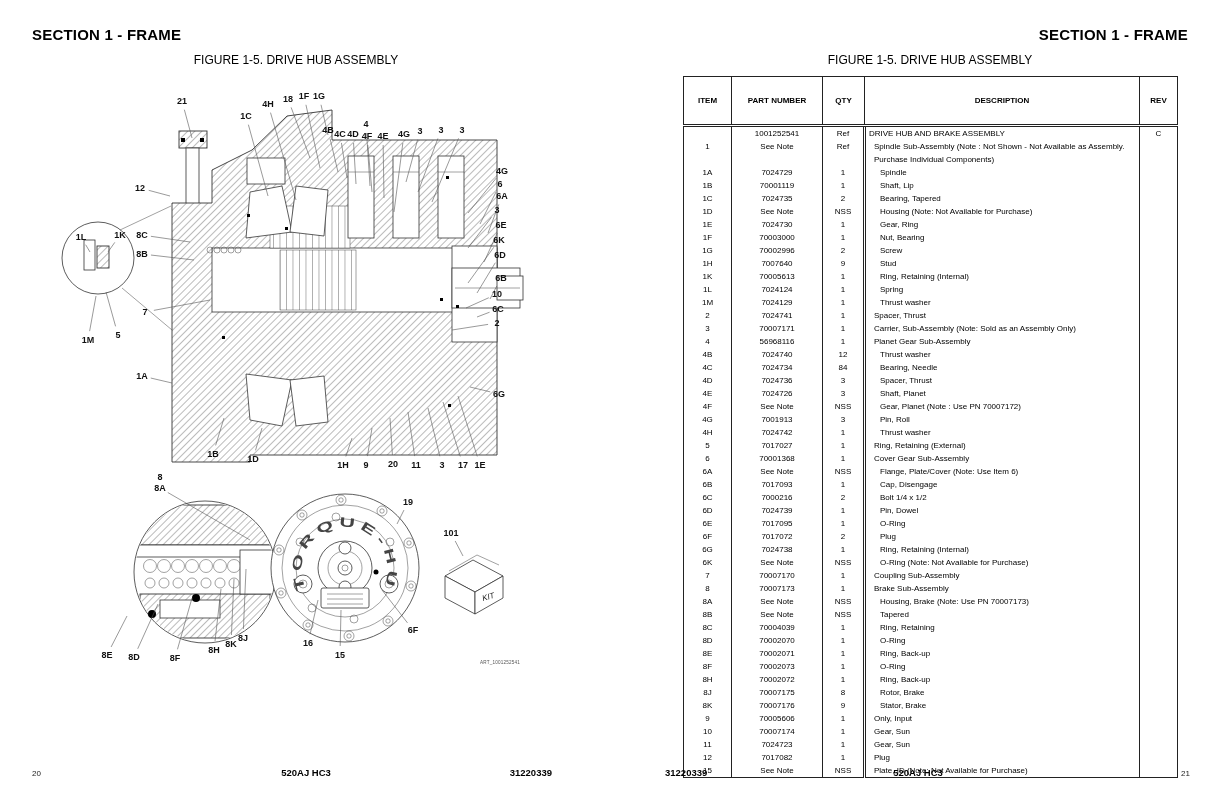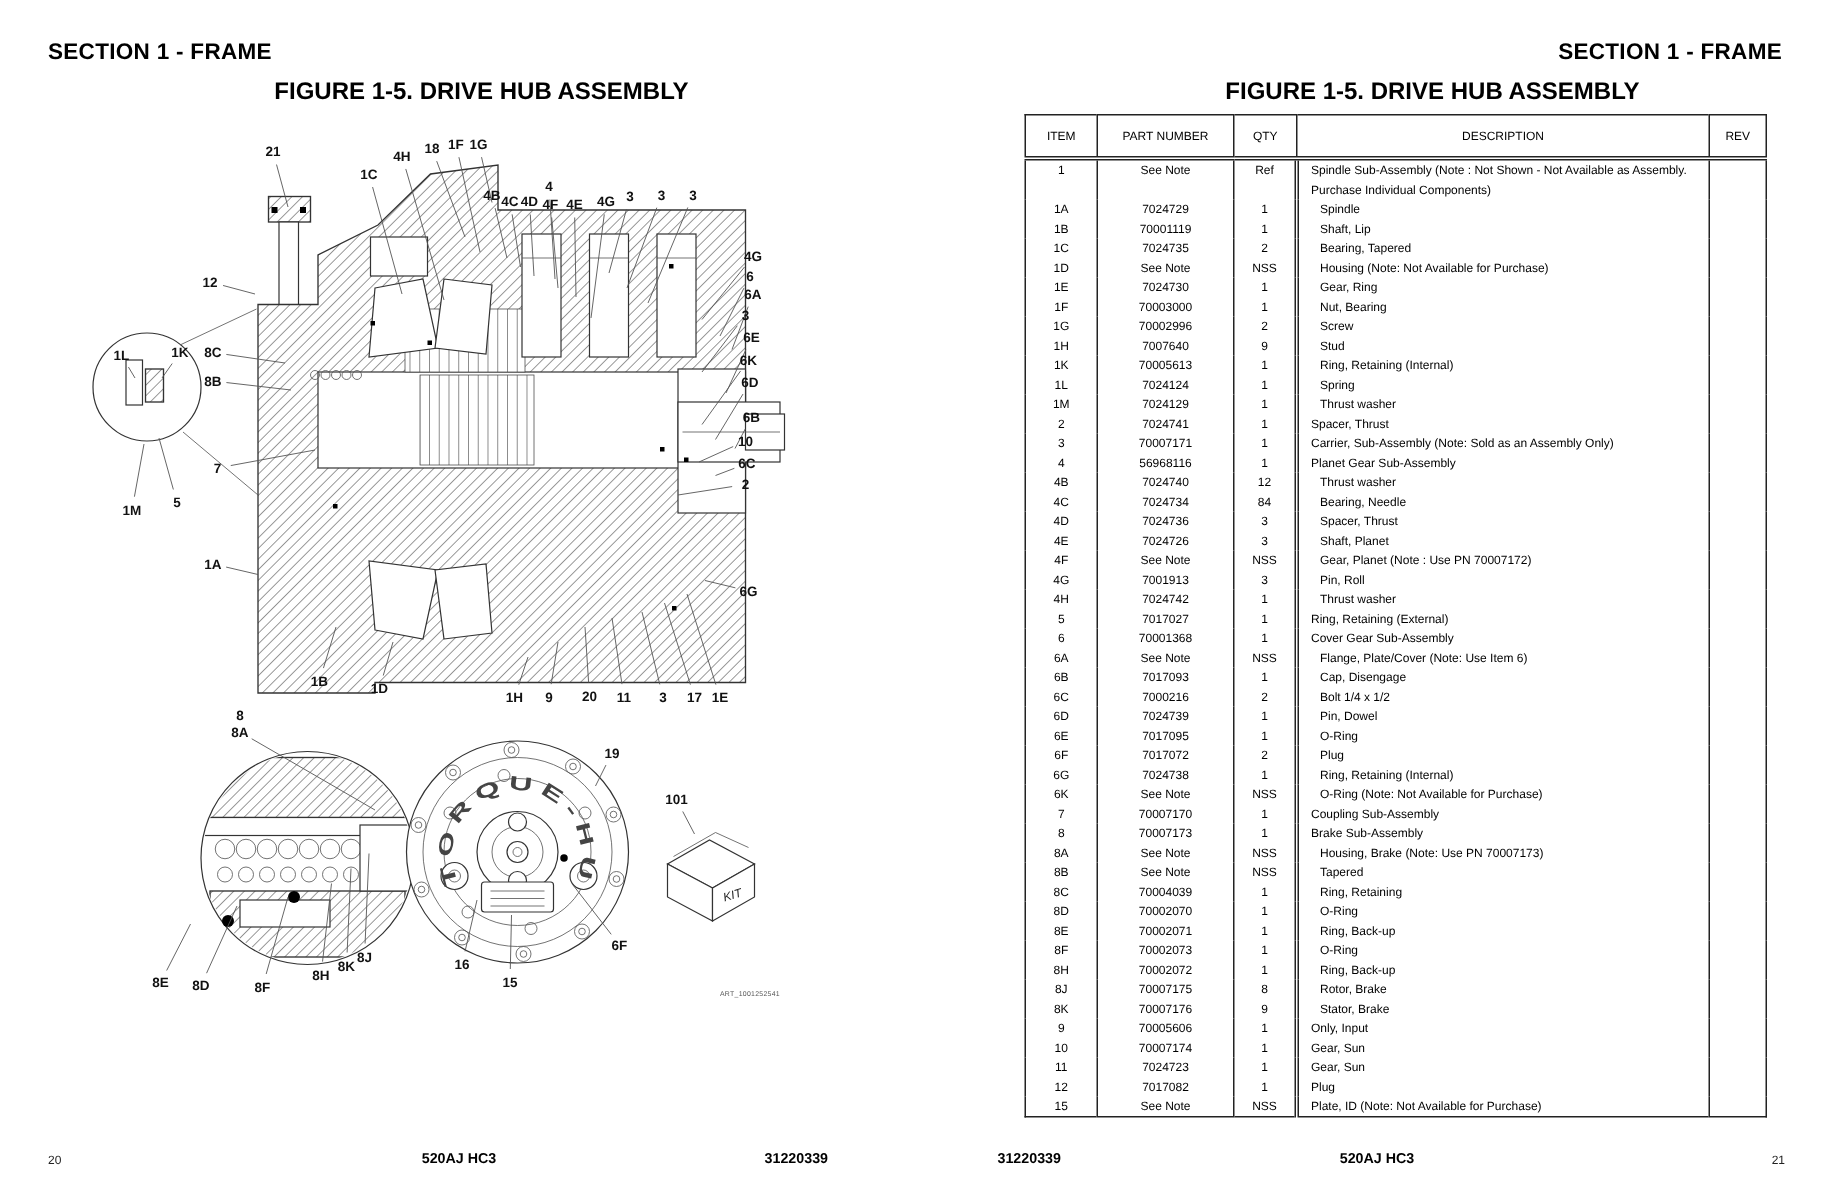--- a/index.html
+++ b/index.html
@@ -8,30 +8,30 @@
     font-family:"Liberation Sans", sans-serif;position:relative;overflow:hidden;
   }
   .page{position:absolute;top:0;height:792px;width:612px;}
   #left-page{left:0;}
   #right-page{left:612px;}
 
   .section-header{position:absolute;top:26px;font-size:15px;font-weight:bold;letter-spacing:.2px;}
   #left-page .section-header{left:32px;}
   #right-page .section-header{right:36px;}
 
-  .fig-title{position:absolute;top:53px;font-size:16px;font-weight:bold;margin-left:25px;}
+  .fig-title{position:absolute;top:53px;font-size:12px;font-weight:normal;}
   #left-page .fig-title{left:0;width:592px;text-align:center;}
   #right-page .fig-title{left:71px;width:494px;text-align:center;}
 
   
   .tablewrap{position:absolute;left:71px;top:76px;width:494px;}
   table{width:100%;border-collapse:collapse;border:1.5px solid #222;table-layout:fixed;}
   th{
-    font-size:8px;font-weight:normal;height:15px;text-align:center;
-    border-left:1px solid #222;border-bottom:3px double #222;padding:6px 2px;
+    font-size:8px;font-weight:bold;height:15px;text-align:center;
+    border-left:1px solid #222;border-bottom:3px double #222;padding:16px 2px;
   }
   td{
     font-size:8px;line-height:13px;padding:0 3px;vertical-align:top;
     border-left:1px solid #222;white-space:nowrap;
   }
   th:first-child,td:first-child{border-left:none;}
   td.col-item,td.col-qty,td.col-rev,td.col-part{text-align:center;}
   td.col-desc{white-space:normal;}
   td.col-qty{border-right:3px double #222;}
   td.col-desc{border-left:none;}
@@ -366,20 +366,27 @@
         <tr>
           <th>ITEM</th>
           <th>PART NUMBER</th>
           <th>QTY</th>
           <th>DESCRIPTION</th>
           <th>REV</th>
         </tr>
       </thead>
       <tbody>
           <tr>
+            <td class="col-item"></td>
+            <td class="col-part">1001252541</td>
+            <td class="col-qty">Ref</td>
+            <td class="col-desc ind0">DRIVE HUB AND BRAKE ASSEMBLY</td>
+            <td class="col-rev">C</td>
+          </tr>
+          <tr>
             <td class="col-item">1</td>
             <td class="col-part">See Note</td>
             <td class="col-qty">Ref</td>
             <td class="col-desc ind1">Spindle Sub-Assembly (Note : Not Shown - Not Available as Assembly. Purchase Individual Components)</td>
             <td class="col-rev"></td>
           </tr>
           <tr>
             <td class="col-item">1A</td>
             <td class="col-part">7024729</td>
             <td class="col-qty">1</td>

